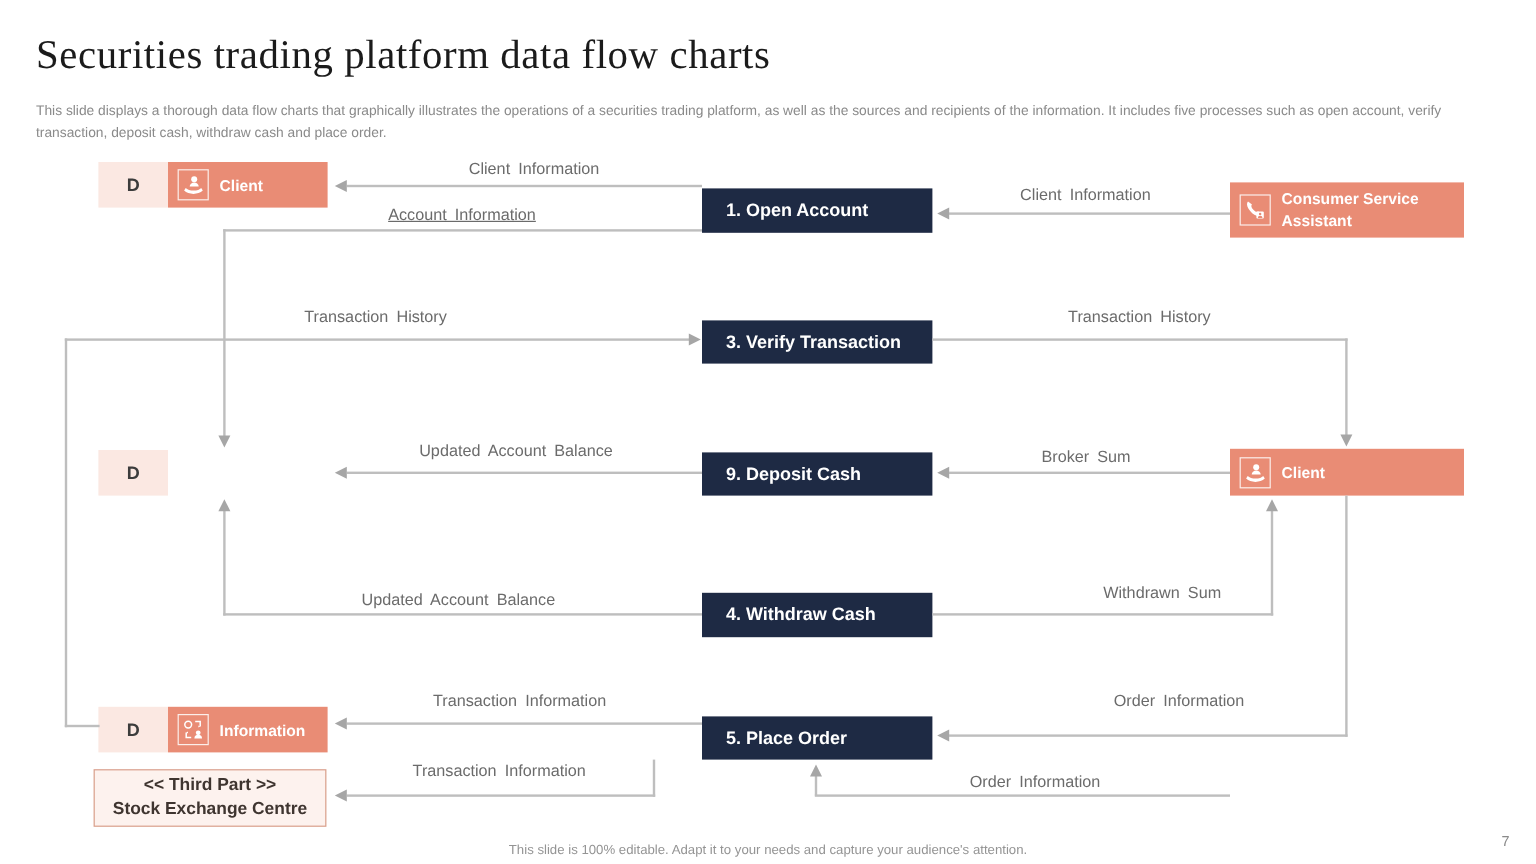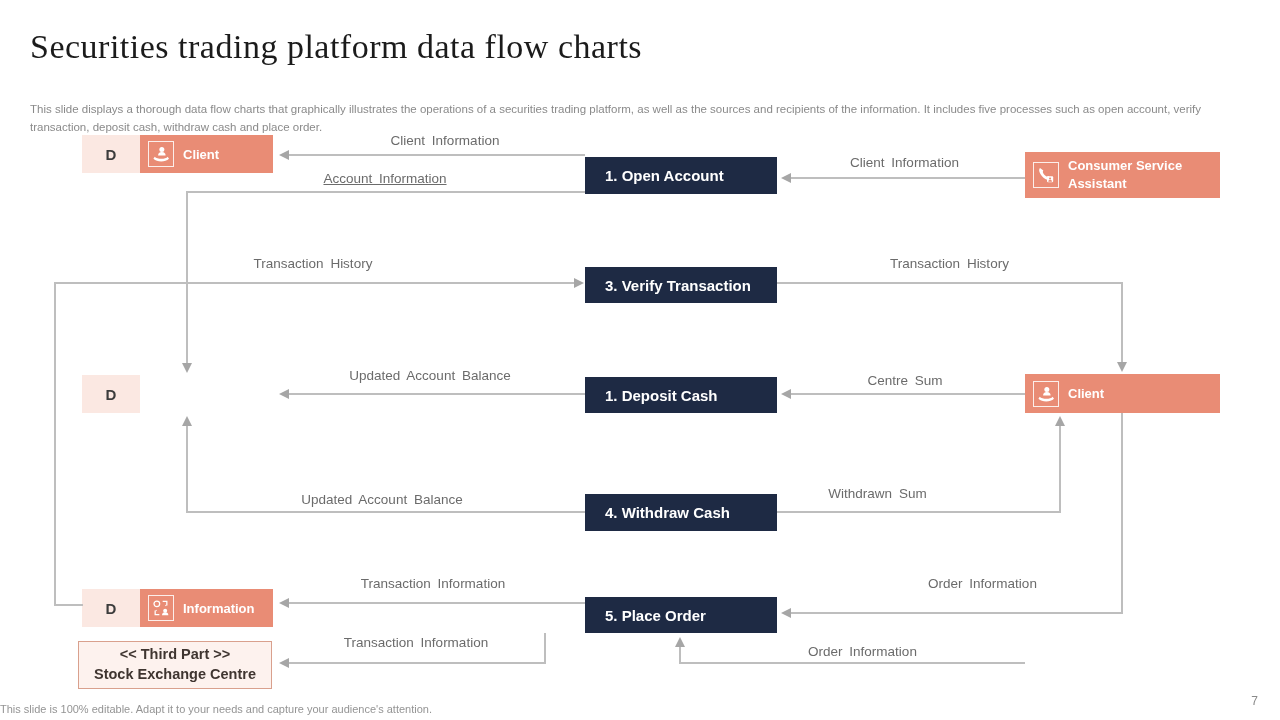--- a/index.html
+++ b/index.html
@@ -7,21 +7,21 @@
   .slide {
     position:relative; width:1280px; height:720px; background:#ffffff;
     font-family:"Liberation Sans", sans-serif; overflow:hidden;
   }
   .title {
     position:absolute; left:30px; top:28px; width:1000px;
     font-family:"Liberation Serif", serif; font-weight:500;
     font-size:34px; color:#1b1b1b; letter-spacing:0.5px;
   }
   .subtitle {
-    position:absolute; left:30px; top:100px; width:1228px;
+    position:absolute; left:30px; top:84px; width:1228px;
     font-size:11.5px; line-height:1.6; color:#8a8a8a;
   }
   
   .ds { position:absolute; display:flex; height:38px; }
   .ds-d {
     width:58px; height:100%; background:#fbe8e2; color:#3c3c3c;
     font-weight:bold; font-size:15px; display:flex; align-items:center; justify-content:center;
   }
   .ds-body {
     width:133px; height:100%; background:#e98c75; display:flex; align-items:center;
@@ -59,21 +59,21 @@
   .ah { position:absolute; width:0; height:0; }
   .ah-left  { border-top:5px solid transparent; border-bottom:5px solid transparent; border-right:10px solid #a6a6a6; }
   .ah-right { border-top:5px solid transparent; border-bottom:5px solid transparent; border-left:10px solid #a6a6a6; }
   .ah-down  { border-left:5px solid transparent; border-right:5px solid transparent; border-top:10px solid #a6a6a6; }
   .ah-up    { border-left:5px solid transparent; border-right:5px solid transparent; border-bottom:10px solid #a6a6a6; }
   .flabel {
     position:absolute; font-size:13.5px; color:#6b6b6b; text-align:center; word-spacing:3px;
     white-space:nowrap;
   }
   .footer {
-    position:absolute; left:0; right:0; top:703px; text-align:left;
+    position:absolute; left:0; right:0; top:703px; text-align:center;
     font-size:11px; color:#949494;
   }
   .pagenum { position:absolute; right:22px; top:694px; font-size:12px; color:#8a8a8a; }
   svg text { font-family:"Liberation Sans", sans-serif; font-weight:bold; }
 </style>
 </head>
 <body>
 
 <div class="slide">
 
@@ -116,21 +116,21 @@
     </div>
   </div>
 
   <div class="ext">
     <div>&lt;&lt; Third Part &gt;&gt;</div>
     <div>Stock Exchange Centre</div>
   </div>
 
   <div class="proc" style="top:157px; height:37px;">1. Open Account</div>
   <div class="proc" style="top:267px;">3. Verify Transaction</div>
-  <div class="proc" style="top:377px;">1. Deposit Cash</div>
+  <div class="proc" style="top:377px;">9. Deposit Cash</div>
   <div class="proc" style="top:494px; height:37px;">4. Withdraw Cash</div>
   <div class="proc" style="top:597px;">5. Place Order</div>
 
   <div class="actor" style="top:152px; height:46px;">
     <span class="icon-box">
       <svg viewBox="0 0 24 24">
           <path d="M4.8 3.6 C3.4 5 3.4 7.6 5.3 10.7 C7.3 14 10.5 16.8 13.4 17.8 C15.6 18.6 17.3 18.2 18.3 17.2 L15 13.2 C14.3 13.9 13.2 14 12.2 13.4 C10.6 12.4 9.1 10.8 8.4 9.2 C8 8.2 8.1 7.3 8.8 6.6 Z" fill="#fff"></path>
           <rect x="13.2" y="13.6" width="7.4" height="7" rx="1" fill="#fff"></rect>
           <circle cx="16.9" cy="16.1" r="1.25" fill="#e98c75"></circle>
           <path d="M14.6 20 a2.35 2.2 0 0 1 4.7 0 z" fill="#e98c75"></path>
@@ -198,23 +198,23 @@
   <div class="hl" style="left:679px; top:662px; width:346px;"></div>
   <div class="vl" style="left:679px; top:646px; height:17px;"></div>
   <div class="ah ah-up" style="left:675px; top:637px;"></div>
 
   <div class="flabel" style="left:350px; top:133px; width:190px;">Client Information</div>
   <div class="flabel" style="left:290px; top:171px; width:190px;text-decoration:underline;">Account Information</div>
   <div class="flabel" style="left:812px; top:155px; width:185px;">Client Information</div>
   <div class="flabel" style="left:228px; top:256px; width:170px;">Transaction History</div>
   <div class="flabel" style="left:857px; top:256px; width:185px;">Transaction History</div>
   <div class="flabel" style="left:330px; top:368px; width:200px;">Updated Account Balance</div>
-  <div class="flabel" style="left:815px; top:373px; width:180px;">Centre Sum</div>
+  <div class="flabel" style="left:815px; top:373px; width:180px;">Broker Sum</div>
   <div class="flabel" style="left:282px; top:492px; width:200px;">Updated Account Balance</div>
-  <div class="flabel" style="left:785px; top:486px; width:185px;">Withdrawn Sum</div>
+  <div class="flabel" style="left:876px; top:486px; width:185px;">Withdrawn Sum</div>
   <div class="flabel" style="left:333px; top:576px; width:200px;">Transaction Information</div>
   <div class="flabel" style="left:890px; top:576px; width:185px;">Order Information</div>
   <div class="flabel" style="left:316px; top:635px; width:200px;">Transaction Information</div>
   <div class="flabel" style="left:770px; top:644px; width:185px;">Order Information</div>
 
   <div class="footer">This slide is 100% editable. Adapt it to your needs and capture your audience's attention.</div>
   <div class="pagenum">7</div>
 
 </div>
 

